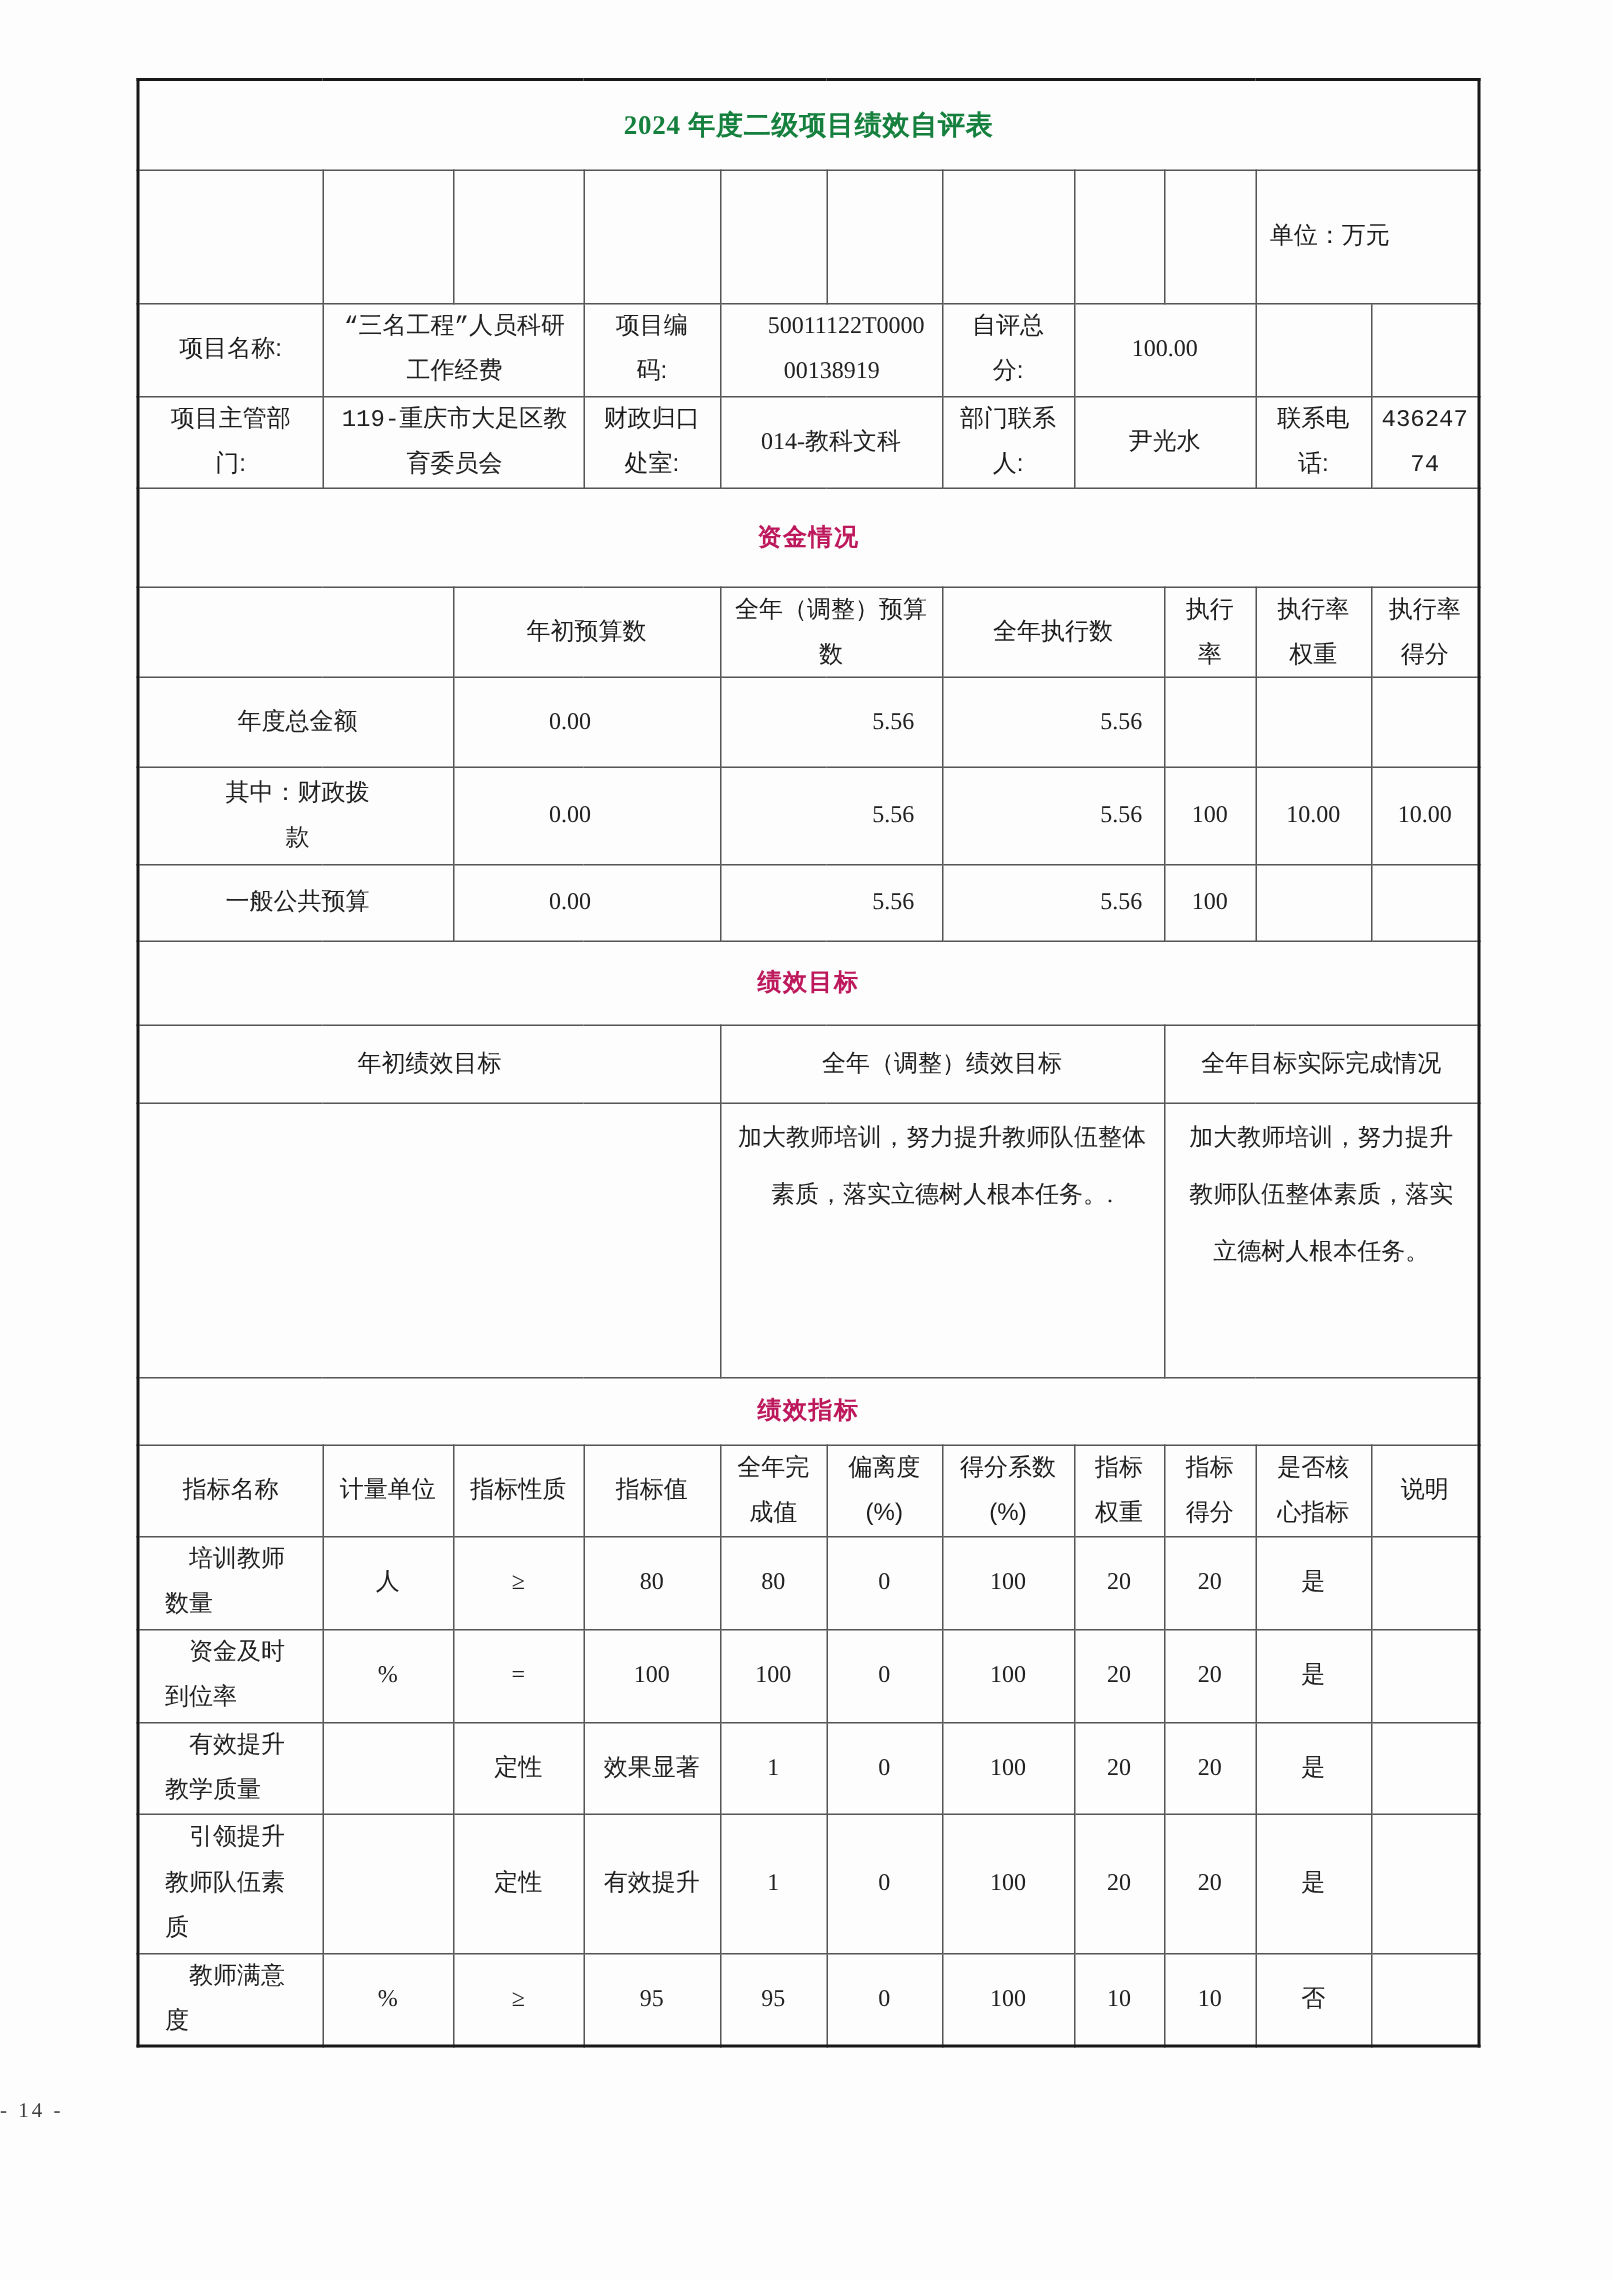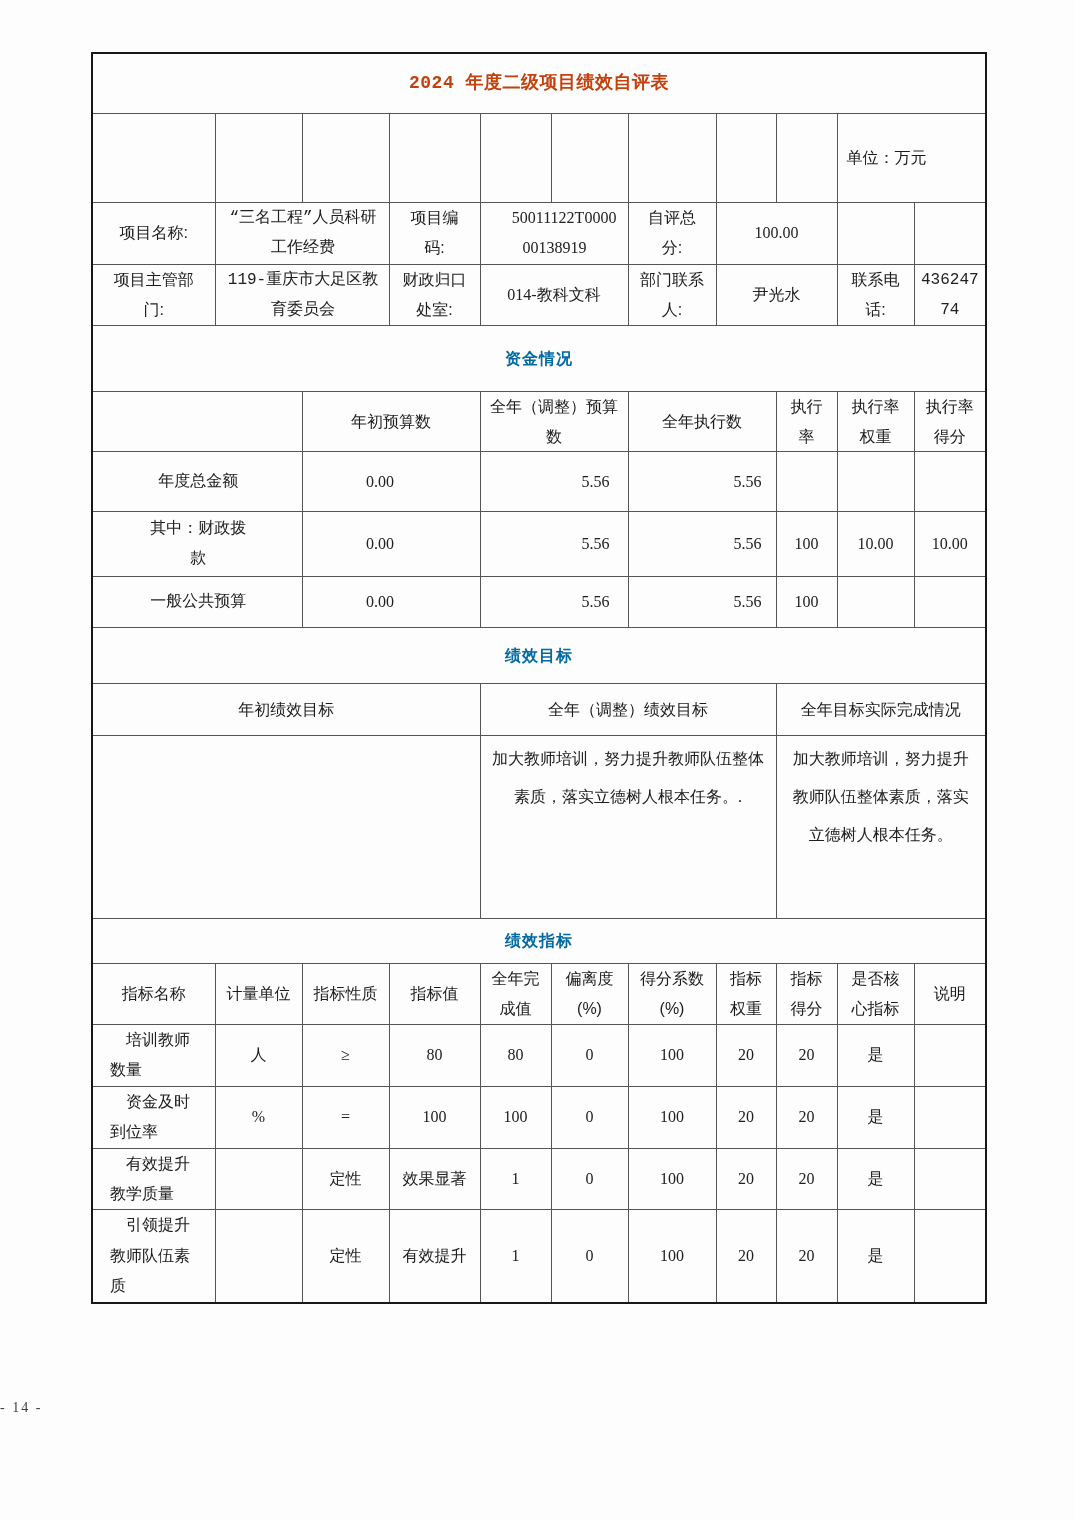--- a/index.html
+++ b/index.html
@@ -11,30 +11,30 @@
   table.main {
     border-collapse:collapse; table-layout:fixed; width:894px;
     border:2px solid #181818;
   }
   td {
     border:1px solid #555; font-size:16px; vertical-align:middle;
     text-align:center; white-space:pre-line; line-height:1.9;
     padding:0 6px; overflow:hidden; word-break:break-word;
   }
   .title-cell {
-    font-family:Liberation Mono, monospace;
-    font-weight:bold; font-size:18px; color:#c2410c; letter-spacing:.5px;
+    font-family:Liberation Serif, serif;
+    font-weight:bold; font-size:18px; color:#15803d; letter-spacing:.5px;
   }
   .lbl {
     font-family:"Liberation Sans","DejaVu Sans",sans-serif;
     font-weight:normal; color:#1b1b1b; line-height:1.85;
   }
   .sec {
     font-family:"Liberation Sans","DejaVu Sans",sans-serif;
-    font-weight:bold; color:#0369a1; letter-spacing:1px; font-size:16px;
+    font-weight:bold; color:#be185d; letter-spacing:1px; font-size:16px;
   }
   .left  { text-align:center; padding-left:8px;font-family:Liberation Mono, monospace; }
   .code  { text-align:center; padding-left:7px; text-indent:1.2em; }
   .nr1 { text-align:center; padding-right:28px; }
   .nr2 { text-align:right; padding-right:18px; }
   .nr3 { text-align:right; padding-right:14px; }
   .goal-body {
     vertical-align:top; text-align:center; line-height:2.35;
     padding:4px 10px 0 10px;
   }
@@ -250,17 +250,30 @@
     <td>有效提升</td>
     <td>1</td>
     <td>0</td>
     <td>100</td>
     <td>20</td>
     <td>20</td>
     <td>是</td>
     <td></td>
   </tr>
 
+  <tr style="height:53px">
+    <td class="ind-label">教师满意度</td>
+    <td>%</td>
+    <td>≥</td>
+    <td>95</td>
+    <td>95</td>
+    <td>0</td>
+    <td>100</td>
+    <td>10</td>
+    <td>10</td>
+    <td>否</td>
+    <td></td>
+  </tr>
 </tbody>
     </table>
 </div>
 
 <div class="footer">- 14 -</div>
 
 </body></html>

